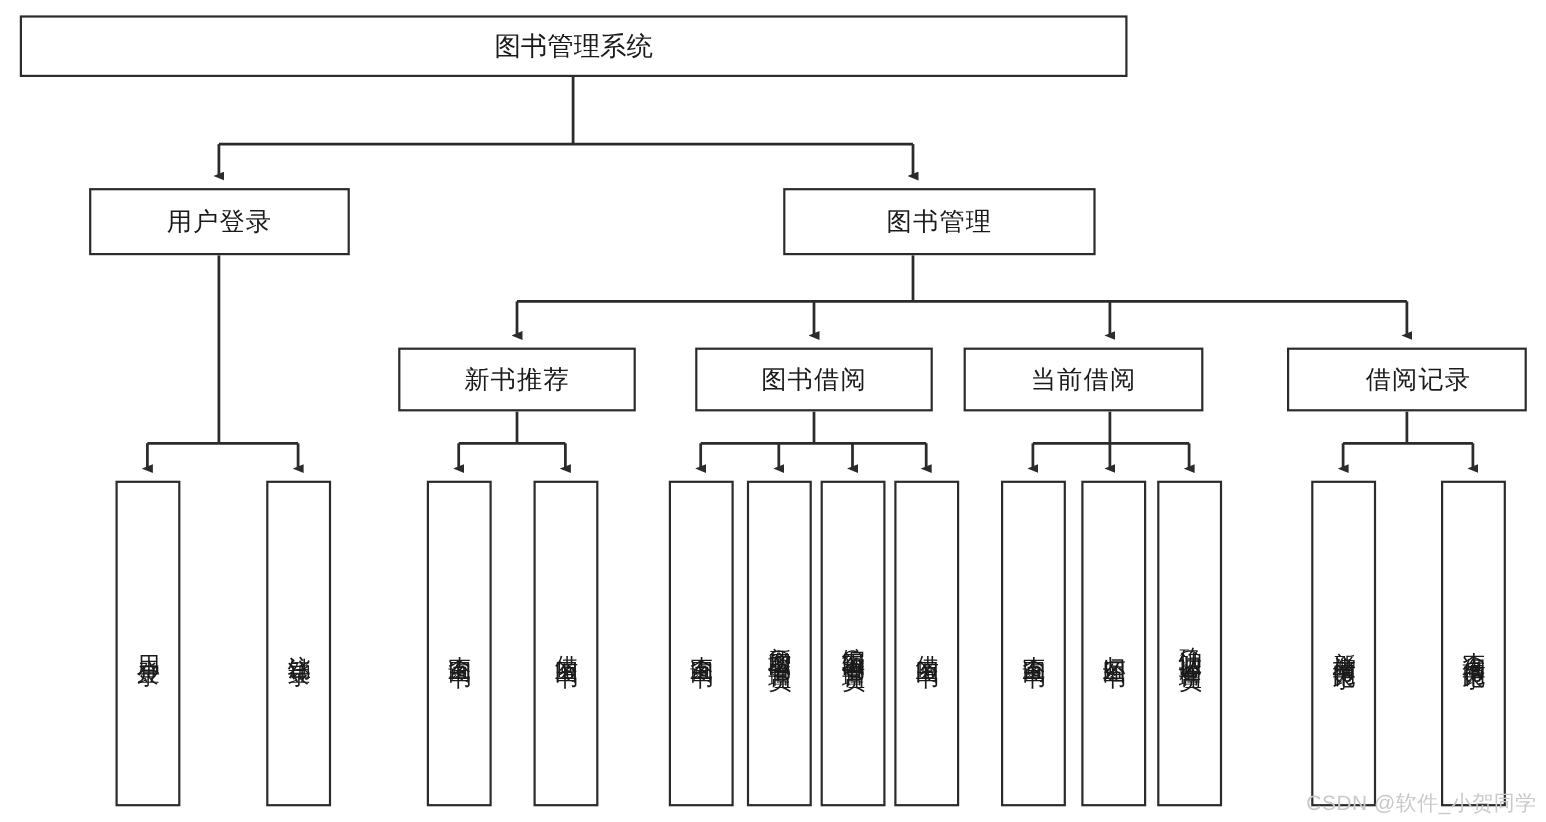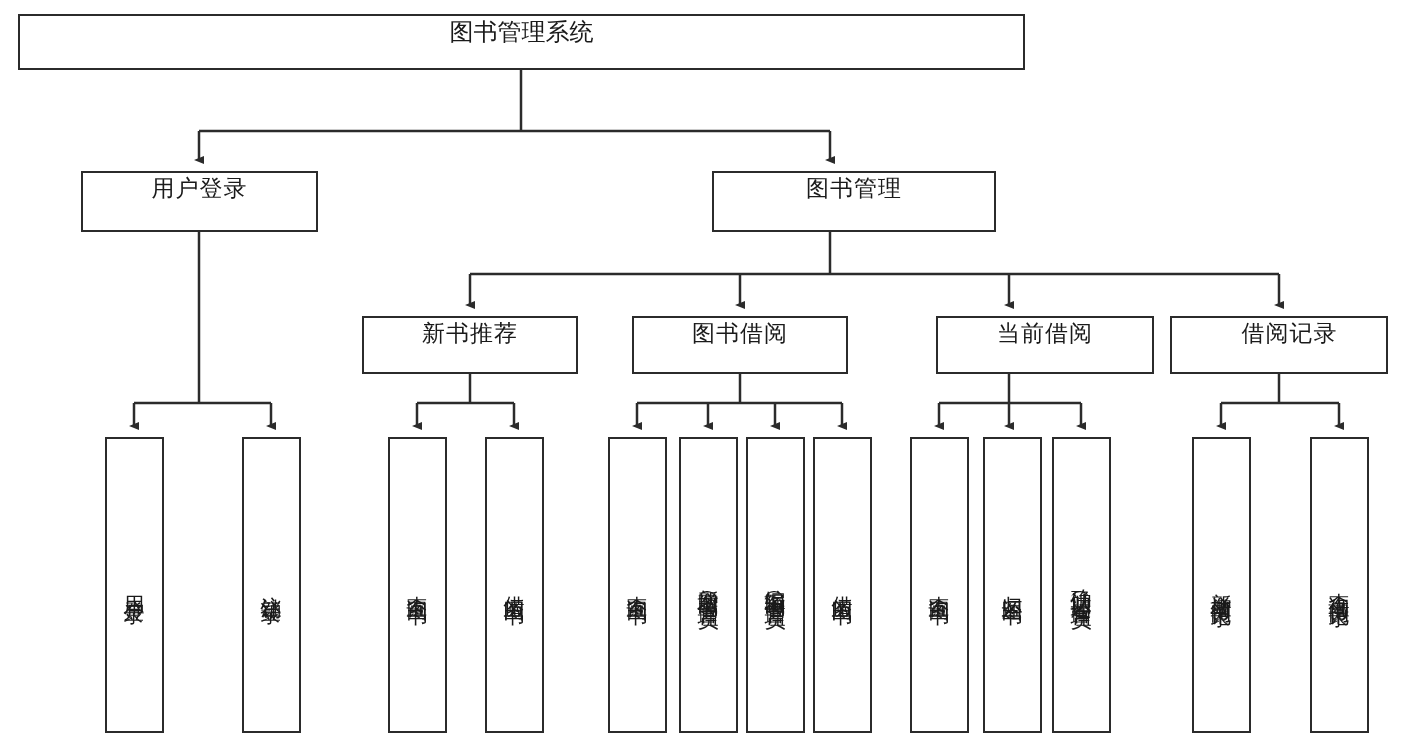--- a/index.html
+++ b/index.html
@@ -16,20 +16,21 @@
     height: 747px;
     background: #ffffff;
     overflow: hidden;
   }
   .node {
     position: absolute;
     box-sizing: border-box;
     border: 2.5px solid #2b2b2b;
     background: #ffffff;
     display: flex;
+    align-items: center;
     justify-content: center;
     color: #1a1a1a;
   }
   .node.h {
     font-size: 23px;
     letter-spacing: 1px;
   }
   .node.root {
     font-size: 24px;
   }
@@ -132,21 +133,21 @@
   <div class="node h" style="left:712px; top:171px; width:284px; height:61px;">
     <span>图书管理</span>
   </div>
 
   <div class="node h" style="left:632px; top:316px; width:216px; height:58px;">
     <span>图书借阅</span>
   </div>
   <div class="node h" style="left:362px; top:316px; width:216px; height:58px;">
     <span>新书推荐</span>
   </div>
-  <div class="node h" style="left:936px; top:316px; width:218px; height:58px;">
+  <div class="node h" style="left:876px; top:316px; width:218px; height:58px;">
     <span>当前借阅</span>
   </div>
   <div class="node h" style="left:1170px; top:316px; width:218px; height:58px;padding-left:21px;">
     <span>借阅记录</span>
   </div>
 
   <div class="node leaf" style="left:105px; top:437px; width:59px; height:296px;">
     <span class="vtxt">用户登录</span>
   </div>
   <div class="node leaf" style="left:242px; top:437px; width:59px; height:296px;">
@@ -183,14 +184,15 @@
     <span class="vtxt">确认归还（管理员）</span>
   </div>
 
   <div class="node leaf" style="left:1192px; top:437px; width:59px; height:296px;">
     <span class="vtxt">新增借阅记录</span>
   </div>
   <div class="node leaf" style="left:1310px; top:437px; width:59px; height:296px;">
     <span class="vtxt">查询借阅记录</span>
   </div>
 
+  <div class="watermark">CSDN @软件_小贺同学</div>
 
 </div>
 
 </body></html>

